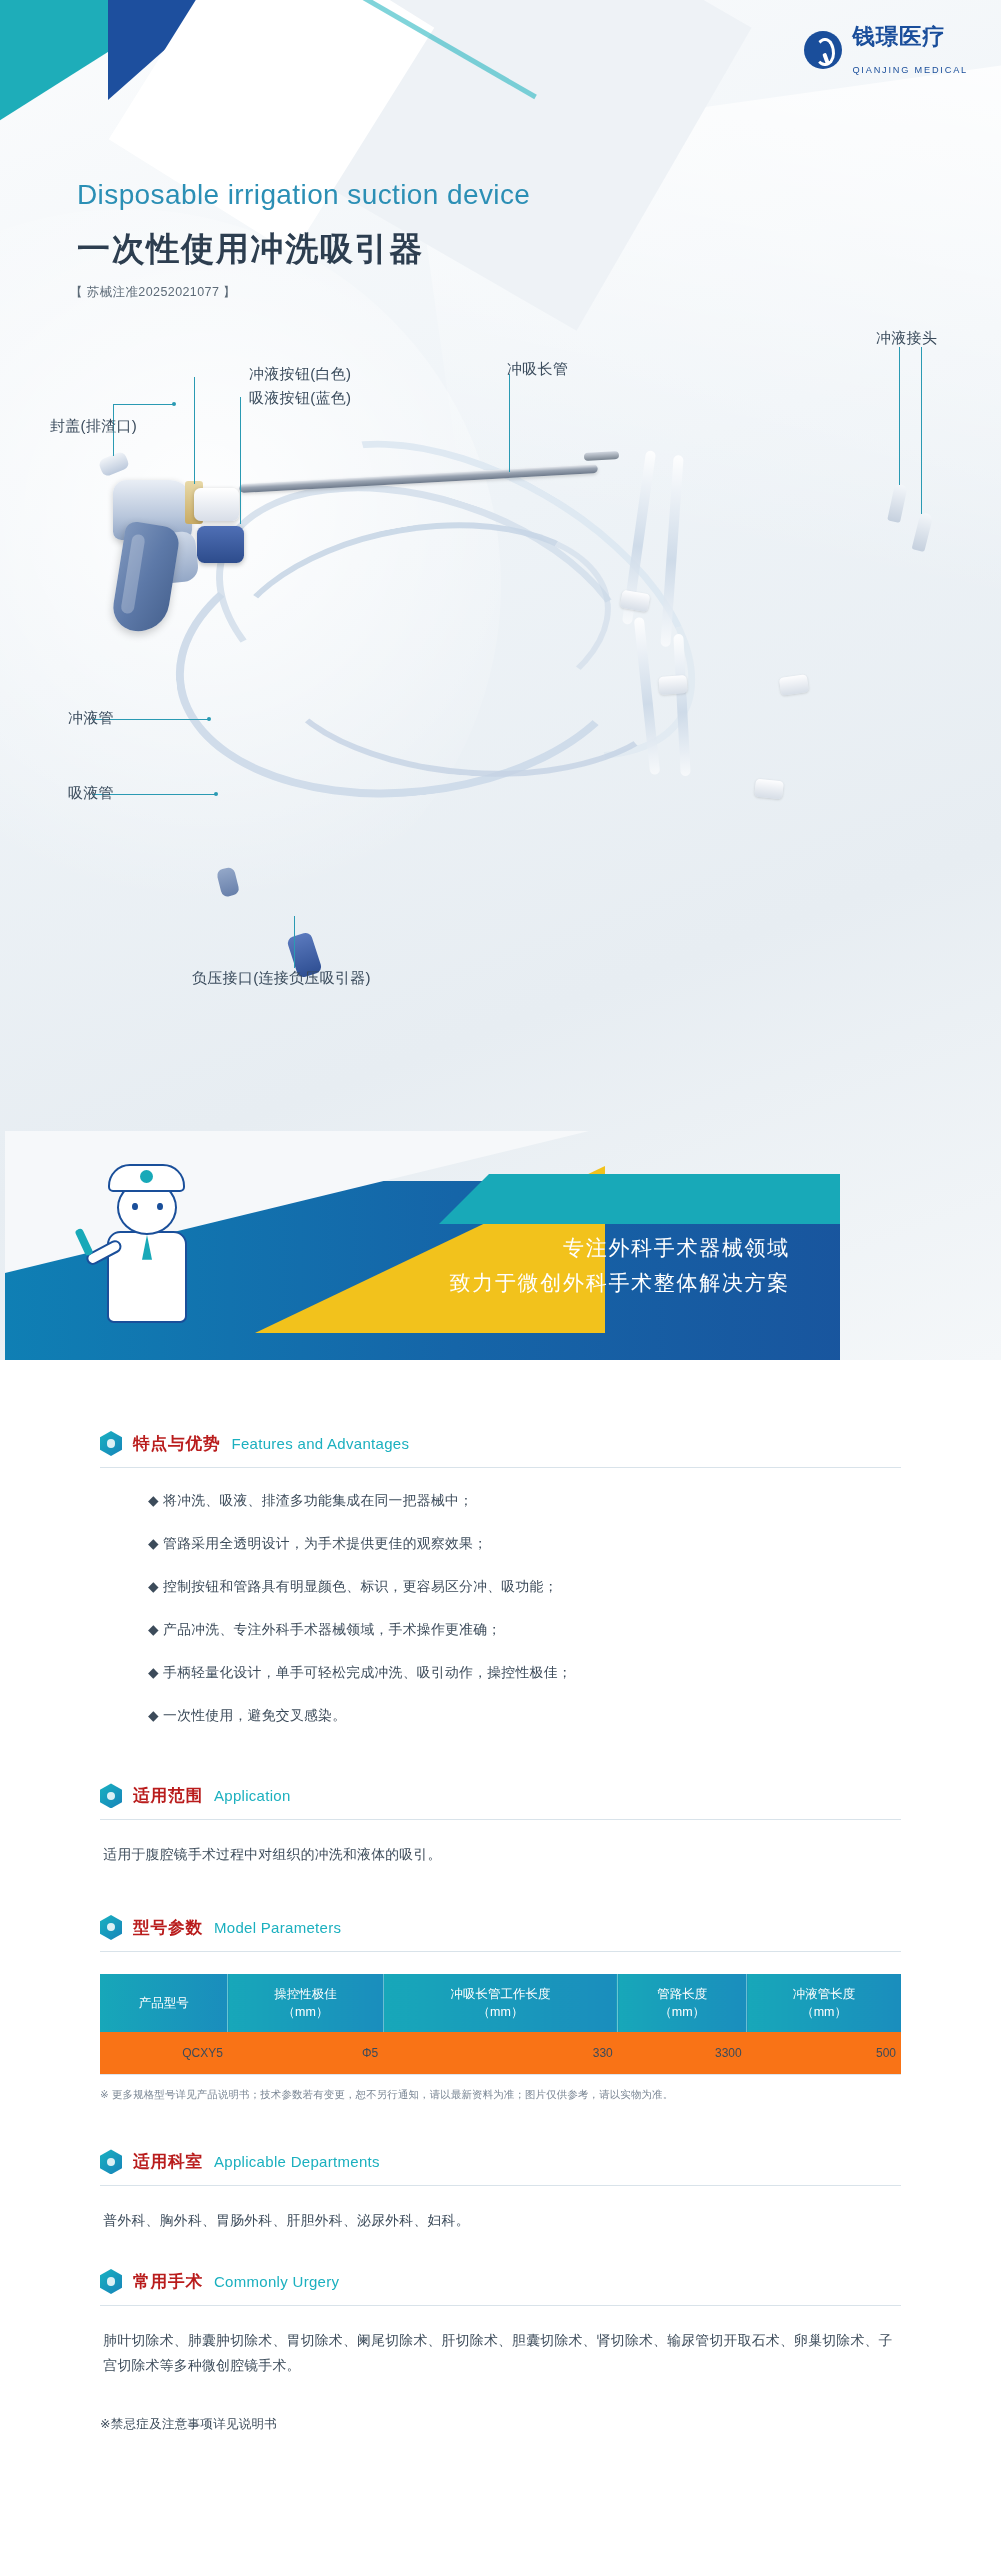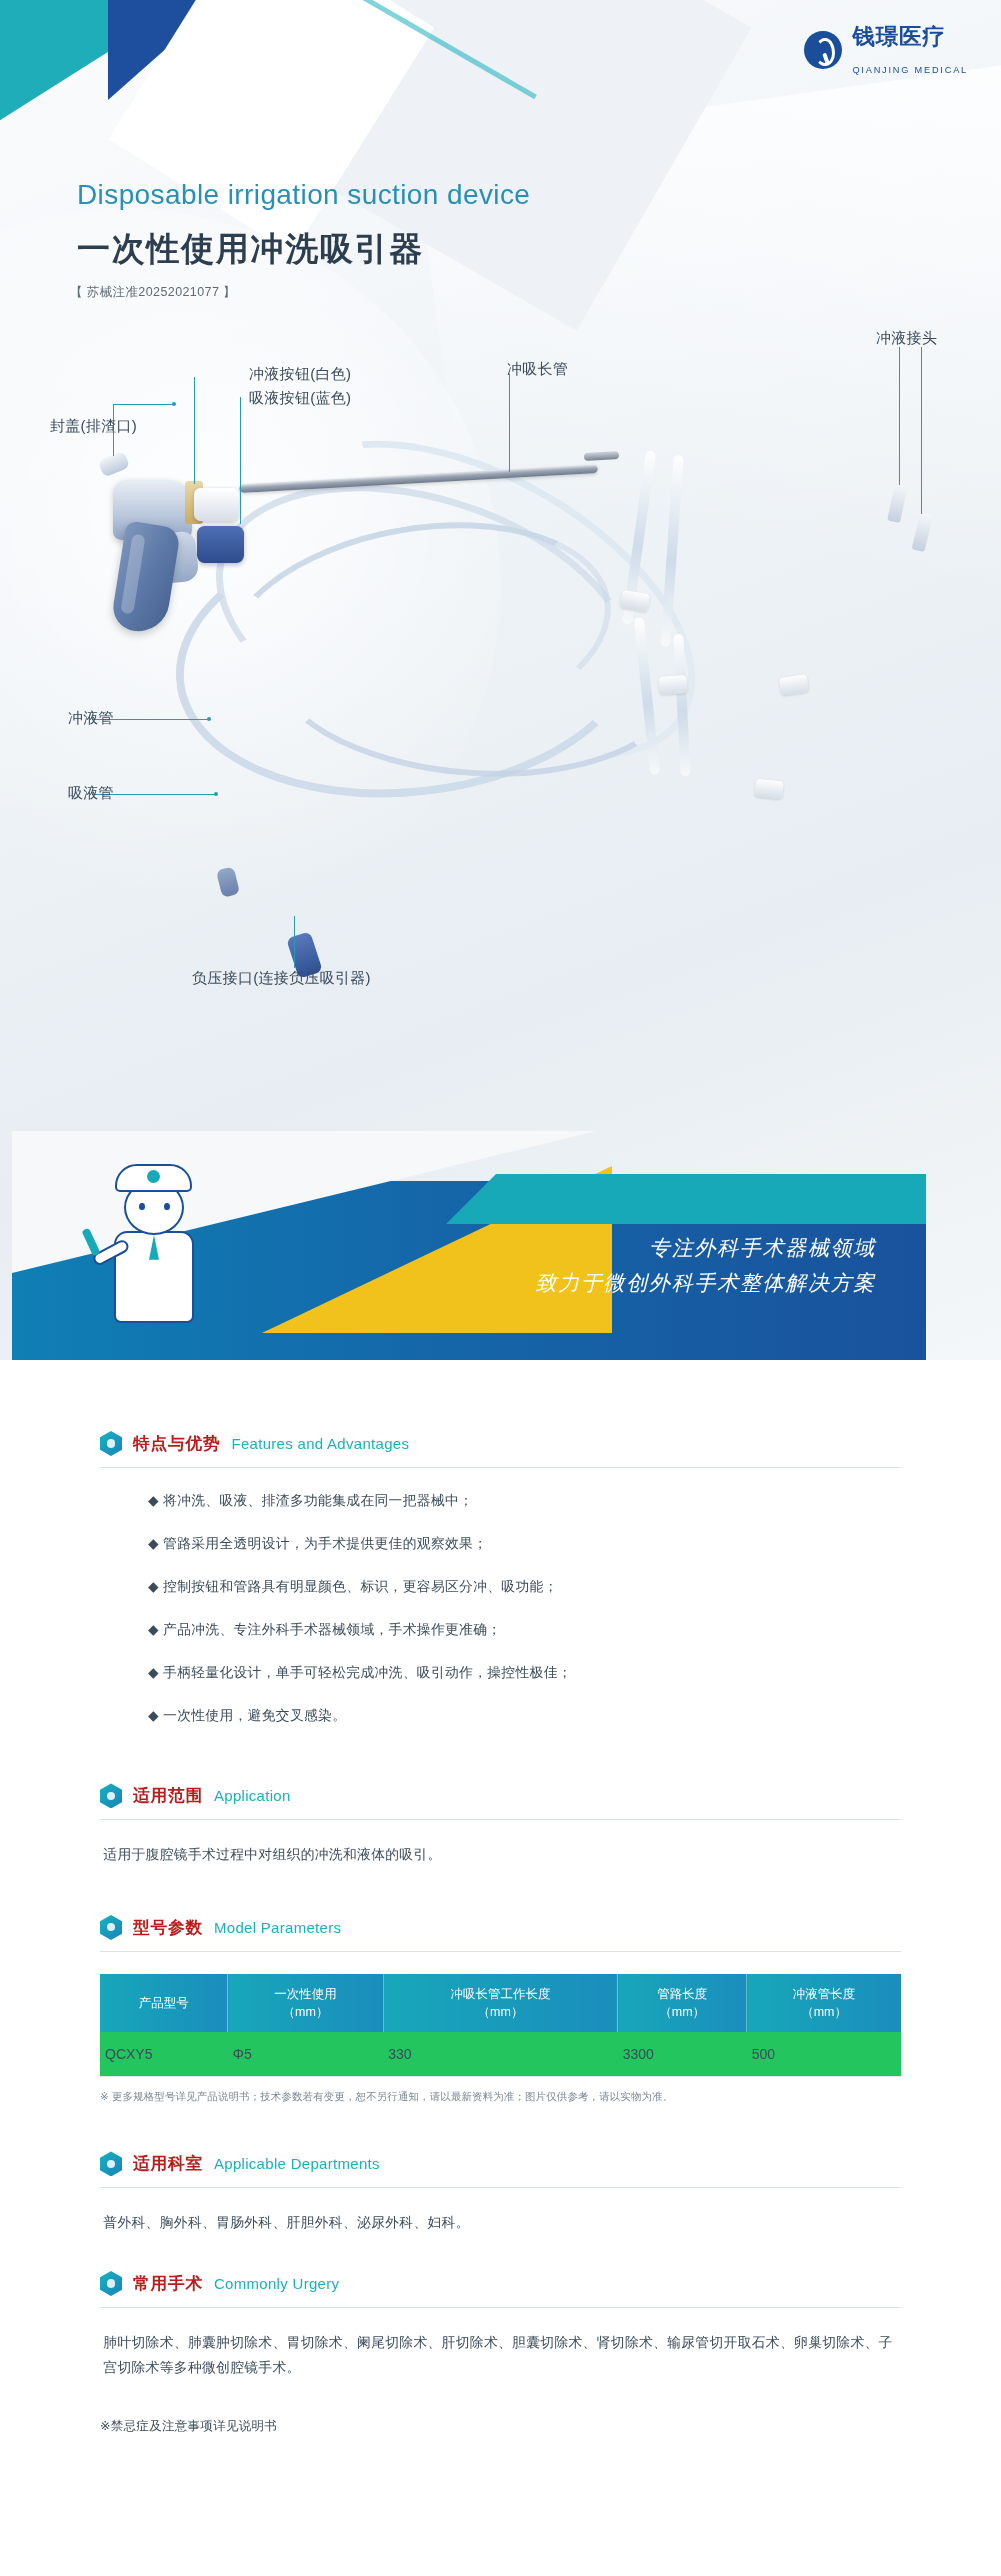--- a/index.html
+++ b/index.html
@@ -307,24 +307,23 @@
   .dotend {
     position: absolute;
     width: 4.2px; height: 4.2px;
     background: #2a9ab3;
     border-radius: 50%;
   }
 
   
   .band {
     position: absolute;
-    top: 1131px; left: 12px;
-    width: 914px; height: 229px;
+    top: 1131px; left: 5px;
+    width: 835px; height: 229px;
     overflow: hidden;
-    font-style: italic;
   }
   .band-bg {
     position: absolute; left: 0; top: 50px;
     width: 1001px; height: 179px;
     background: linear-gradient(90deg,#0f7fb4 0%, #1565a8 45%, #1a4f9a 100%);
   }
   .band-white {
     position: absolute; left: 0; top: 0;
     width: 584px; height: 142px;
     background: #f6f8fa;
@@ -447,26 +446,26 @@
     background: linear-gradient(90deg,#17a7b9,#1a8dbd);
     color: #fff;
     font-size: 12.5px;
     font-weight: normal;
     padding: 11px 5px;
     line-height: 1.45;
     border-right: 0.8px solid rgba(255,255,255,.35);
   }
   table.spec th:last-child { border-right: none; }
   table.spec td {
-    text-align: left;
-    font-size: 14px;
+    text-align: right;
+    font-size: 12px;
     color: #3c4b5a;
     padding: 14px 5px;
     border-bottom: 0.8px solid #dde5ec;
-    background: #22c55e;
+    background: #f97316;
   }
   .note {
     font-size: 10.4px; color: #7b8795;
     margin-top: 13.3px; letter-spacing: 0.2px;
   }
   .footnote {
     font-size: 12.5px; color: #3c4b5a;
     padding: 0 100px; margin-top: 37px;
     letter-spacing: 0.3px;
   }
@@ -623,21 +622,21 @@
   <div class="sec">
     <div class="sec-head">
       <div class="hex"></div>
       <span class="sec-cn">型号参数</span>
       <span class="sec-en">Model Parameters</span>
     </div>
     <table class="spec">
       <thead>
         <tr>
           <th><span>产品型号</span></th>
-          <th><span class="hdr-multi"><div>一次性使用</div><div>（mm）</div></span></th>
+          <th><span class="hdr-multi"><div>操控性极佳</div><div>（mm）</div></span></th>
           <th><span class="hdr-multi"><div>冲吸长管工作长度</div><div>（mm）</div></span></th>
           <th><span class="hdr-multi"><div>管路长度</div><div>（mm）</div></span></th>
           <th><span class="hdr-multi"><div>冲液管长度</div><div>（mm）</div></span></th>
         </tr>
       </thead>
       <tbody>
         <tr>
           <td>QCXY5</td>
           <td>Φ5</td>
           <td>330</td>

